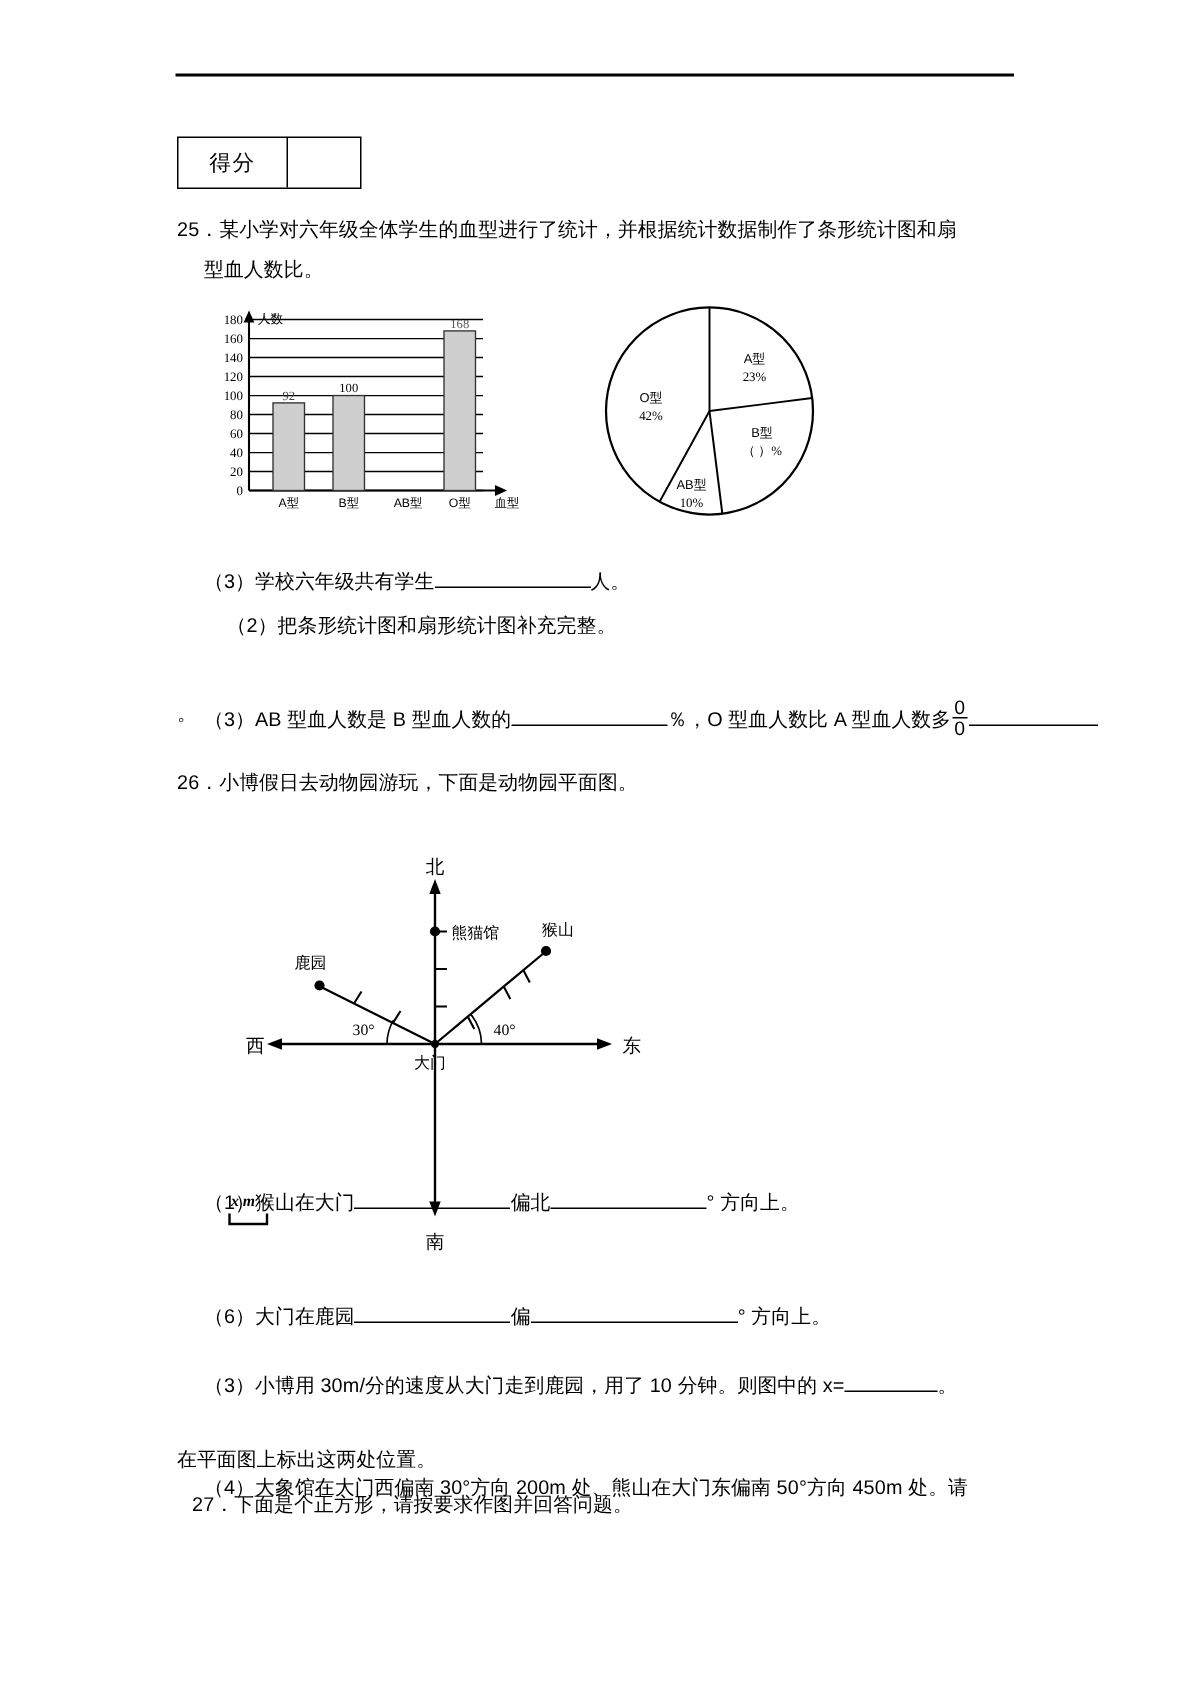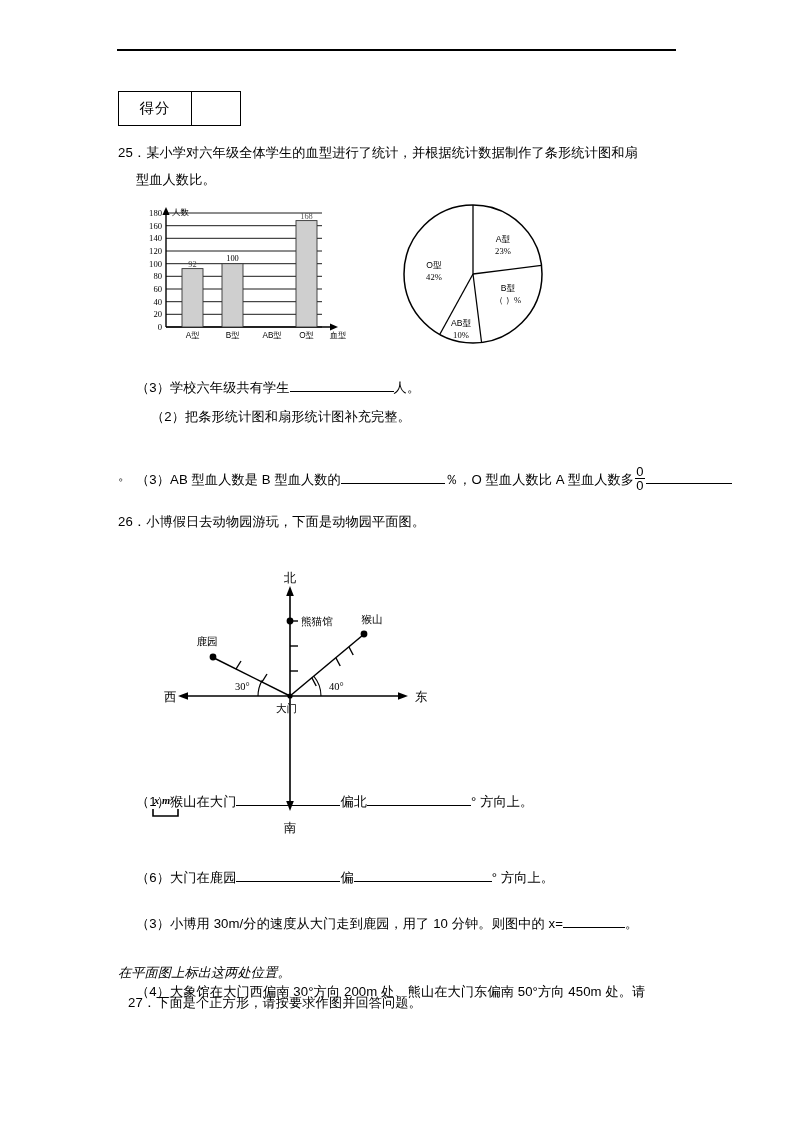--- a/index.html
+++ b/index.html
@@ -300,17 +300,17 @@
 
   <div class="ptext" style="left:136px; top:868px;">
     <span>（6）大门在鹿园</span><span class="blank b-lg"></span><span>偏</span><span class="blank b-xl"></span><span>° 方向上。</span>
   </div>
 
   <div class="ptext" style="left:136px; top:903px;margin-top:11px;">
     <span>（3）小博用 30m/分的速度从大门走到鹿园，用了 10 分钟。则图中的 x=</span><span class="blank b-md"></span><span>。</span>
   </div>
 
   <div class="ptext" style="left:136px; top:934px;margin-top:48px;">（4）大象馆在大门西偏南 30°方向 200m 处、熊山在大门东偏南 50°方向 450m 处。请</div>
-  <div class="ptext" style="left:118px; top:963px;font-style:italic;">在平面图上标出这两处位置。</div>
+  <div class="ptext" style="left:118px; top:963px;">在平面图上标出这两处位置。</div>
 
   <div class="ptext" style="left:128px; top:993px;">27．下面是个正方形，请按要求作图并回答问题。</div>
 
 </div>
 
 </body></html>

